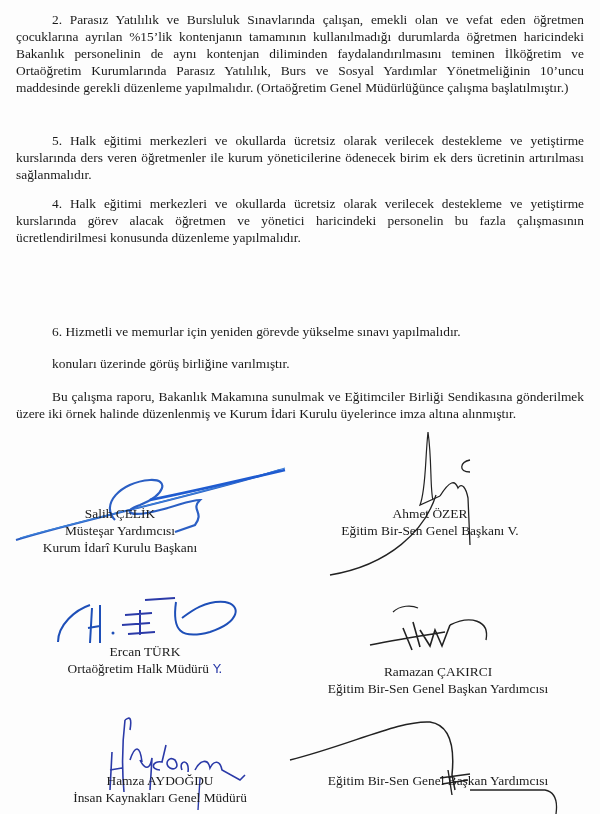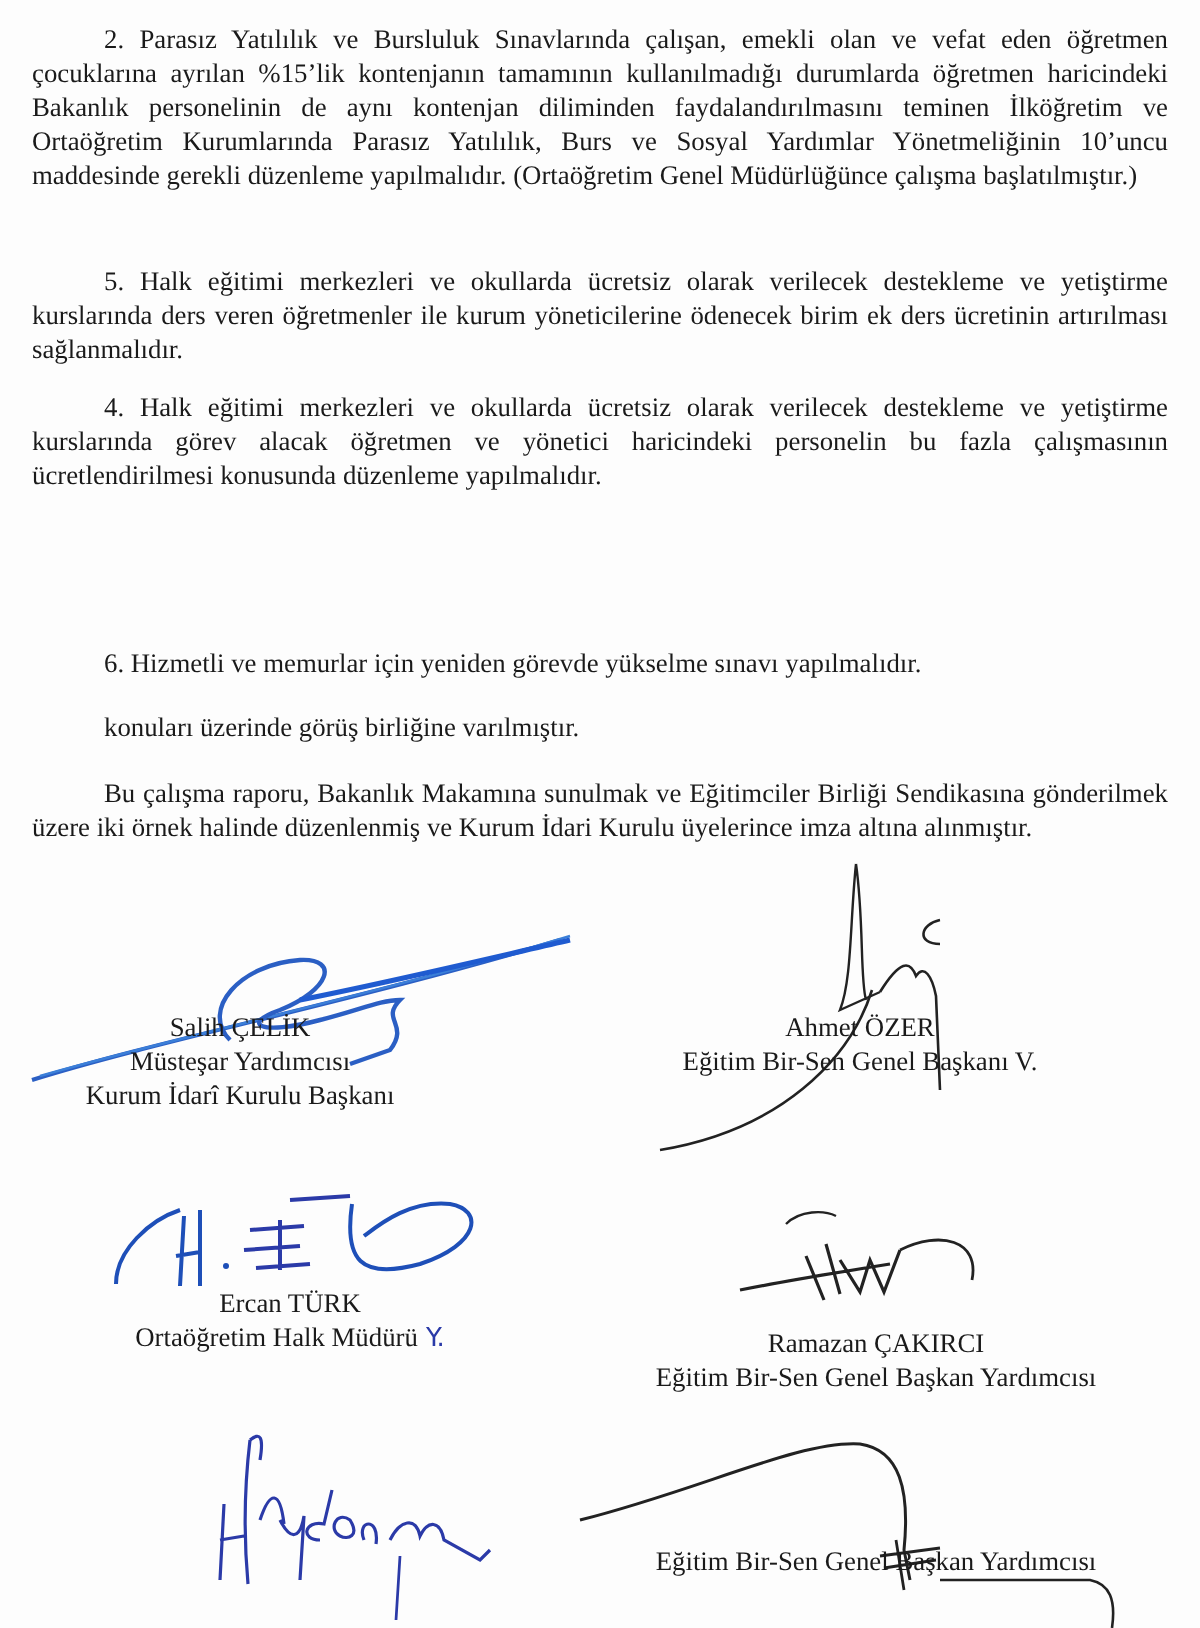--- a/index.html
+++ b/index.html
@@ -83,20 +83,24 @@
     <div>Eğitim Bir-Sen Genel Başkan Yardımcısı</div>
   </div>
 
   <svg class="sig" style="left:0;top:0;" width="600" height="814">
     <path d="M112 752 L 110 790 M110 770 L 122 768 M125 720 C 122 745, 122 770, 124 792" stroke="#2b3aa8" stroke-width="1.6" fill="none"></path>
     <path d="M125 720 C 130 716, 132 718, 130 730 M130 760 C 135 745, 140 745, 142 762 M140 760 C 145 770, 150 770, 152 758 L 150 790" stroke="#2b3aa8" stroke-width="1.6" fill="none"></path>
     <path d="M160 770 C 150 770, 152 760, 162 762 L 166 745 M170 768 C 164 765, 168 755, 175 760 C 180 768, 174 770, 170 768 M182 770 C 178 760, 190 758, 188 772" stroke="#2b3aa8" stroke-width="1.6" fill="none"></path>
     <path d="M195 770 C 200 760, 208 758, 210 768 C 214 760, 220 760, 222 770 L 240 780 L 245 775" stroke="#2b3aa8" stroke-width="1.6" fill="none"></path>
     <path d="M200 778 L 198 810" stroke="#2b3aa8" stroke-width="1.4" fill="none"></path>
   </svg>
+  <div class="sig-block" style="left:30px;top:772px;width:260px;">
+    <div>Hamza AYDOĞDU</div>
+    <div>İnsan Kaynakları Genel Müdürü</div>
+  </div>
 
   <svg class="sig" style="left:0;top:0;" width="600" height="814">
     <path d="M290 760 C 350 745, 400 720, 430 722 C 450 725, 455 745, 452 775 L 455 790" stroke="#222" stroke-width="1.5" fill="none"></path>
     <path d="M440 778 L 470 774 M442 784 L 468 780 M448 770 L 452 795" stroke="#222" stroke-width="1.4" fill="none"></path>
     <path d="M470 790 L 545 790 C 555 792, 558 800, 556 814" stroke="#222" stroke-width="1.3" fill="none"></path>
   </svg>
   <div class="sig-block" style="left:308px;top:772px;width:260px;">
     <div>Eğitim Bir-Sen Genel Başkan Yardımcısı</div>
   </div>
 

